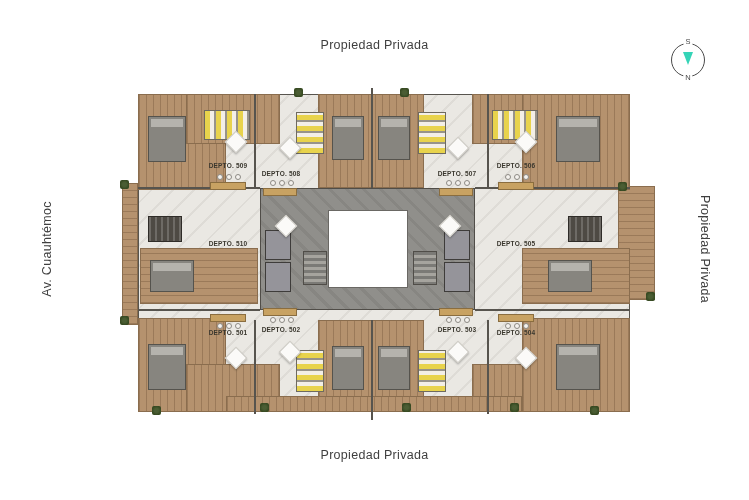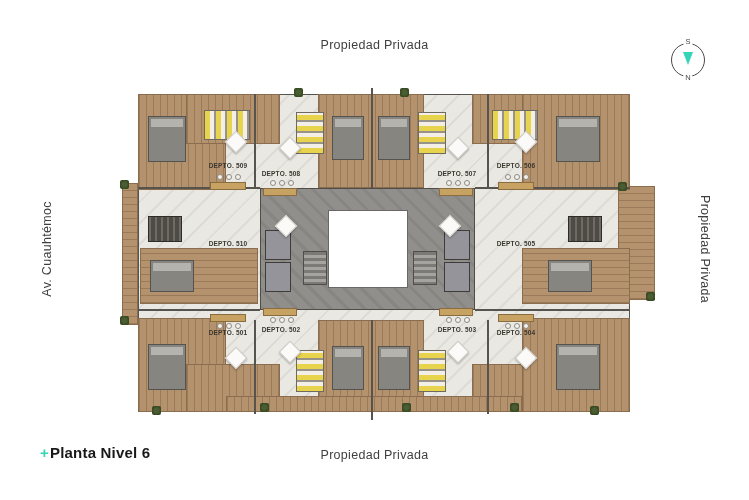--- a/index.html
+++ b/index.html
@@ -67,23 +67,20 @@
 </head>
 <body>
 
 <div class="canvas">
 
   <div class="street-label street-top">Propiedad Privada</div>
   <div class="street-label street-bottom">Propiedad Privada</div>
   <div class="street-label street-left">Av. Cuauhtémoc</div>
   <div class="street-label street-right">Propiedad Privada</div>
 
-  <div class="plan-title">
-    <span class="plus">+</span><span>Planta Nivel 6</span>
-  </div>
 
   <div class="compass">
     <span class="compass-circle"></span>
     <span class="compass-letter compass-s">S</span>
     <span class="compass-letter compass-n">N</span>
     <span class="compass-needle"></span>
   </div>
 
   <div class="plan">
 

